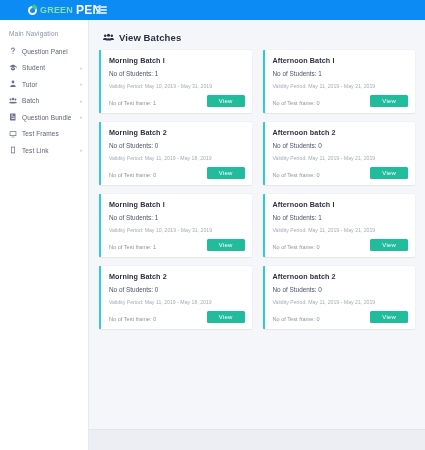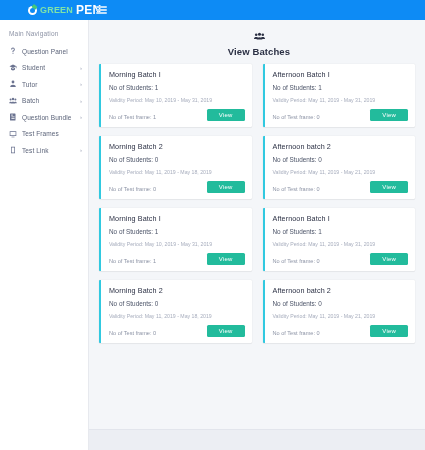--- a/index.html
+++ b/index.html
@@ -157,21 +157,20 @@
 
   #content-inner {
     padding: 8px 10px 0 10px;
   }
 
   #page-title-row {
     display: flex;
     align-items: center;
     gap: 5px;
     margin: 4px 0 7px 4px;
-    flex-direction: column;
   }
 
   #page-title-icon { width: 11px; height: 9px; flex: none; }
   #page-title-icon svg { width: 11px; height: 9px; display: block; fill: #2b3044; }
 
   #page-title {
     font-size: 9.5px;
     font-weight: bold;
     color: #2b3044;
     letter-spacing: .1px;
@@ -189,21 +188,21 @@
     border-left: 2.6px solid #31c9e0;
     border-radius: 1px;
     padding: 6px 7px 6px 8px;
     box-shadow: 0 0 1px rgba(0,0,0,.16), 0 1px 1px rgba(0,0,0,.05);
     min-height: 63px;
     position: relative;
   }
 
   .batch-title {
     font-size: 7.2px;
-    font-weight: normal;
+    font-weight: bold;
     color: #2b3044;
     margin-bottom: 4.5px;
     letter-spacing: .1px;
   }
 
   .batch-students {
     font-size: 6.4px;
     color: #4c5468;
     margin-bottom: 6px;
   }

